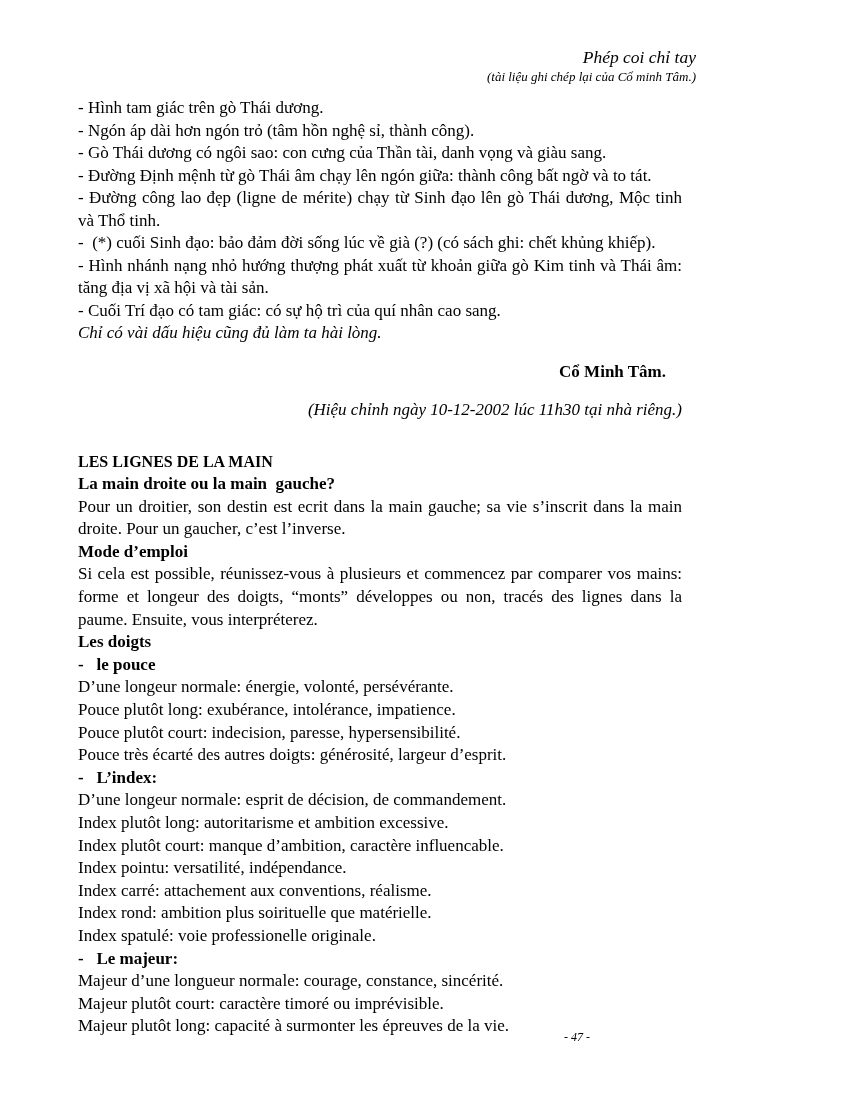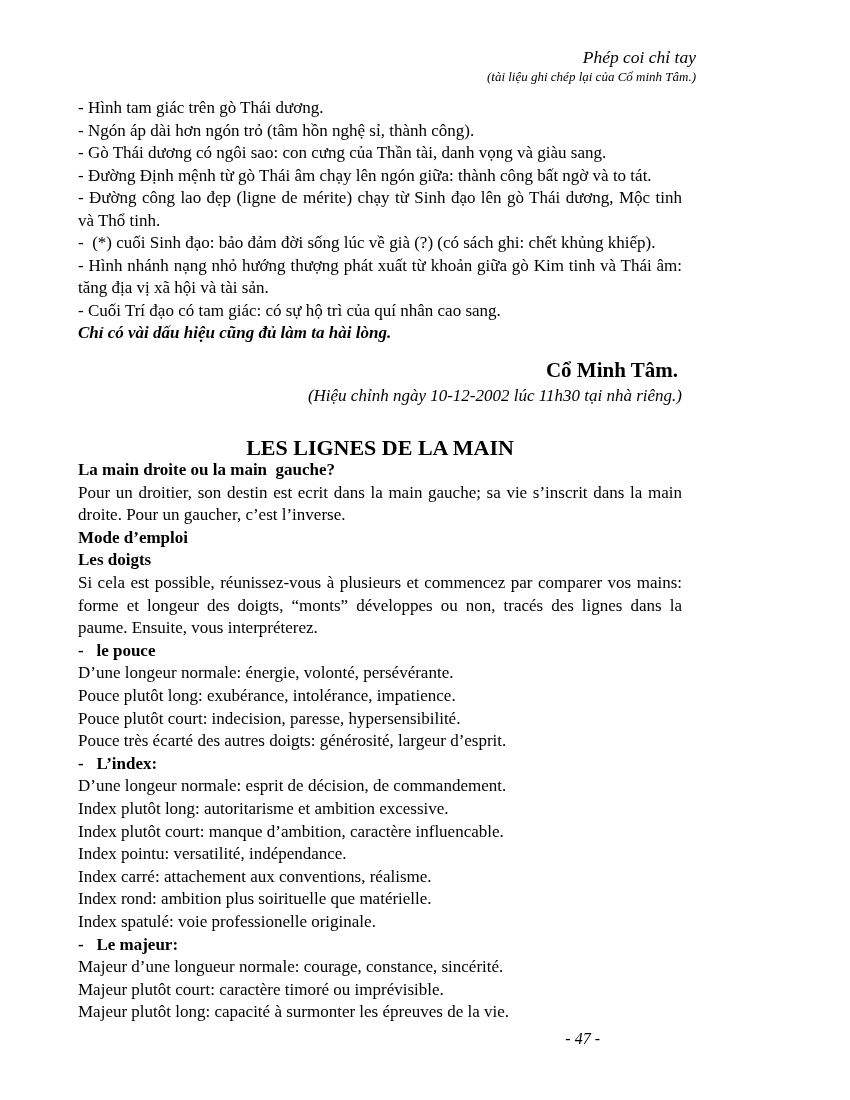--- a/index.html
+++ b/index.html
@@ -13,40 +13,40 @@
   }
   .page-header { text-align: right; margin-right: -14px; }
   .header-title { font-style: italic; font-size: 17.5px; line-height: 21px; margin: 0; }
   .header-subtitle { font-style: italic; font-size: 13px; line-height: 17px; margin: 0; }
 
   .notes { margin-top: 12px; }
   .note-line {
     margin: 0; font-size: 17px; line-height: 22.5px;
     text-align: justify;
   }
-  .closing-remark { margin: 0; font-size: 17px; line-height: 22.5px; font-style: italic; font-weight: bold; }
+  .closing-remark { margin: 0; font-size: 17px; line-height: 22.5px; font-style: italic; }
 
   .signature { margin-top: 14px; text-align: right; }
-  .sig-name { margin: 4px; font-weight: bold; font-size: 21px; line-height: 22.5px; }
+  .sig-name { margin: 16px; font-weight: bold; font-size: 17px; line-height: 22.5px; }
   .sig-note { margin: 0; font-style: italic; font-size: 17px; line-height: 22.5px; }
 
   .article { margin-top: 29px; }
   .article-heading {
     margin: 0; font-size: 17px; line-height: 22.6px;
     font-weight: bold; font-style: italic; text-decoration: underline;
   }
-  .article-title { margin: 0; font-size: 22px; line-height: 22.6px; font-weight: bold; text-align: center; }
+  .article-title { margin: 0; font-size: 16px; line-height: 22.6px; font-weight: bold; text-align: left; }
   .article-lines p { margin: 0; font-size: 17px; line-height: 22.6px; }
   .st-bold { font-weight: bold; }
   .st-justify { text-align: justify; }
   .st-dashbold { font-weight: bold; }
 
   .page-number {
-    position: absolute; top: 1030px; right: 160px;
-    font-style: italic; font-size: 16px;
+    position: absolute; top: 1030px; right: 170px;
+    font-style: italic; font-size: 12px;
   }
 </style>
 </head>
 <body>
 
 <div class="page">
 
   <header class="page-header">
     <p class="header-title">Phép coi chỉ tay</p>
     <p class="header-subtitle">(tài liệu ghi chép lại của Cổ minh Tâm.)</p>
@@ -81,23 +81,23 @@
   <section class="article" lang="fr">
     <h3 class="article-title">LES LIGNES DE LA MAIN</h3>
     <div class="article-lines">
 
         <p class="article-line st-bold">La main droite ou la main&nbsp; gauche?</p>
 
         <p class="article-line st-justify">Pour un droitier, son destin est ecrit dans la main gauche; sa vie s’inscrit dans la main droite. Pour un gaucher, c’est l’inverse.</p>
 
         <p class="article-line st-bold">Mode d’emploi</p>
 
+        <p class="article-line st-justify">Si cela est possible, réunissez-vous à plusieurs et commencez par comparer vos mains: forme et longeur des doigts, “monts” développes ou non, tracés des lignes dans la paume. Ensuite, vous interpréterez.</p>
+
         <p class="article-line st-bold">Les doigts</p>
-
-        <p class="article-line st-justify">Si cela est possible, réunissez-vous à plusieurs et commencez par comparer vos mains: forme et longeur des doigts, “monts” développes ou non, tracés des lignes dans la paume. Ensuite, vous interpréterez.</p>
 
         <p class="article-line st-dashbold">-&nbsp;&nbsp; le pouce</p>
 
         <p class="article-line st-plain">D’une longeur normale: énergie, volonté, persévérante.</p>
 
         <p class="article-line st-plain">Pouce plutôt long: exubérance, intolérance, impatience.</p>
 
         <p class="article-line st-plain">Pouce plutôt court: indecision, paresse, hypersensibilité.</p>
 
         <p class="article-line st-plain">Pouce très écarté des autres doigts: générosité, largeur d’esprit.</p>

